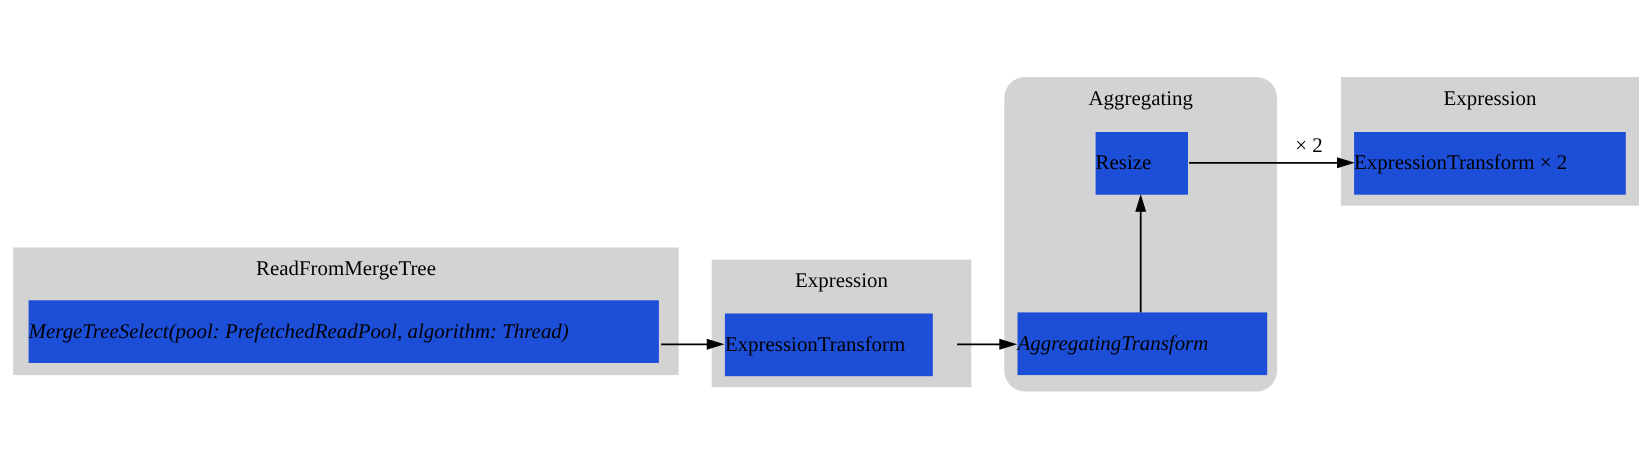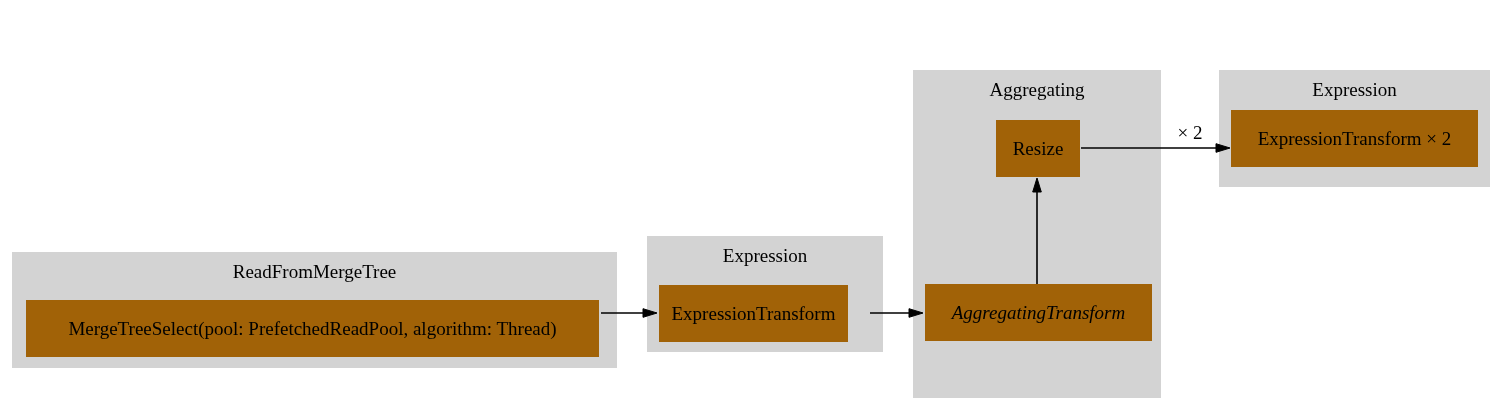--- a/index.html
+++ b/index.html
@@ -25,39 +25,38 @@
     top: 8px;
     left: 0;
     width: 100%;
     text-align: center;
     font-size: 19px;
     line-height: 23px;
     white-space: nowrap;
   }
   .node {
     position: absolute;
-    background: #a16207;
+    background: #1d4ed8;
     display: flex;
     align-items: center;
-    justify-content: center;
     font-size: 19px;
     white-space: nowrap;
   }
-  #cluster-read    { left: 12px;   top: 252px; width: 605px; height: 116px; }
-  #node-mergetreeselect { left: 14px; top: 48px; width: 573px; height: 57px; }
+  #cluster-read    { left: 12px;   top: 225px; width: 605px; height: 116px; }
+  #node-mergetreeselect { left: 14px; top: 48px; width: 573px; height: 57px; font-style: italic; }
 
   #cluster-expr1   { left: 647px;  top: 236px; width: 236px; height: 116px; }
   #node-expressiontransform { left: 12px; top: 49px; width: 189px; height: 57px; }
 
-  #cluster-agg     { left: 913px;  top: 70px;  width: 248px; height: 328px; }
+  #cluster-agg     { left: 913px;  top: 70px;  width: 248px; height: 286px; border-radius: 19px; }
   #node-resize     { left: 83px;  top: 50px;  width: 84px;  height: 57px; }
   #node-aggregatingtransform { left: 12px; top: 214px; width: 227px; height: 57px; font-style: italic; }
 
   #cluster-expr2   { left: 1219px; top: 70px;  width: 271px; height: 117px; }
-  #node-expressiontransform-x2 { left: 12px; top: 40px; width: 247px; height: 57px; }
+  #node-expressiontransform-x2 { left: 12px; top: 50px; width: 247px; height: 57px; }
 
   svg.edges {
     position: absolute;
     left: 0;
     top: 0;
     width: 1502px;
     height: 410px;
     pointer-events: none;
   }
   svg.edges line {

